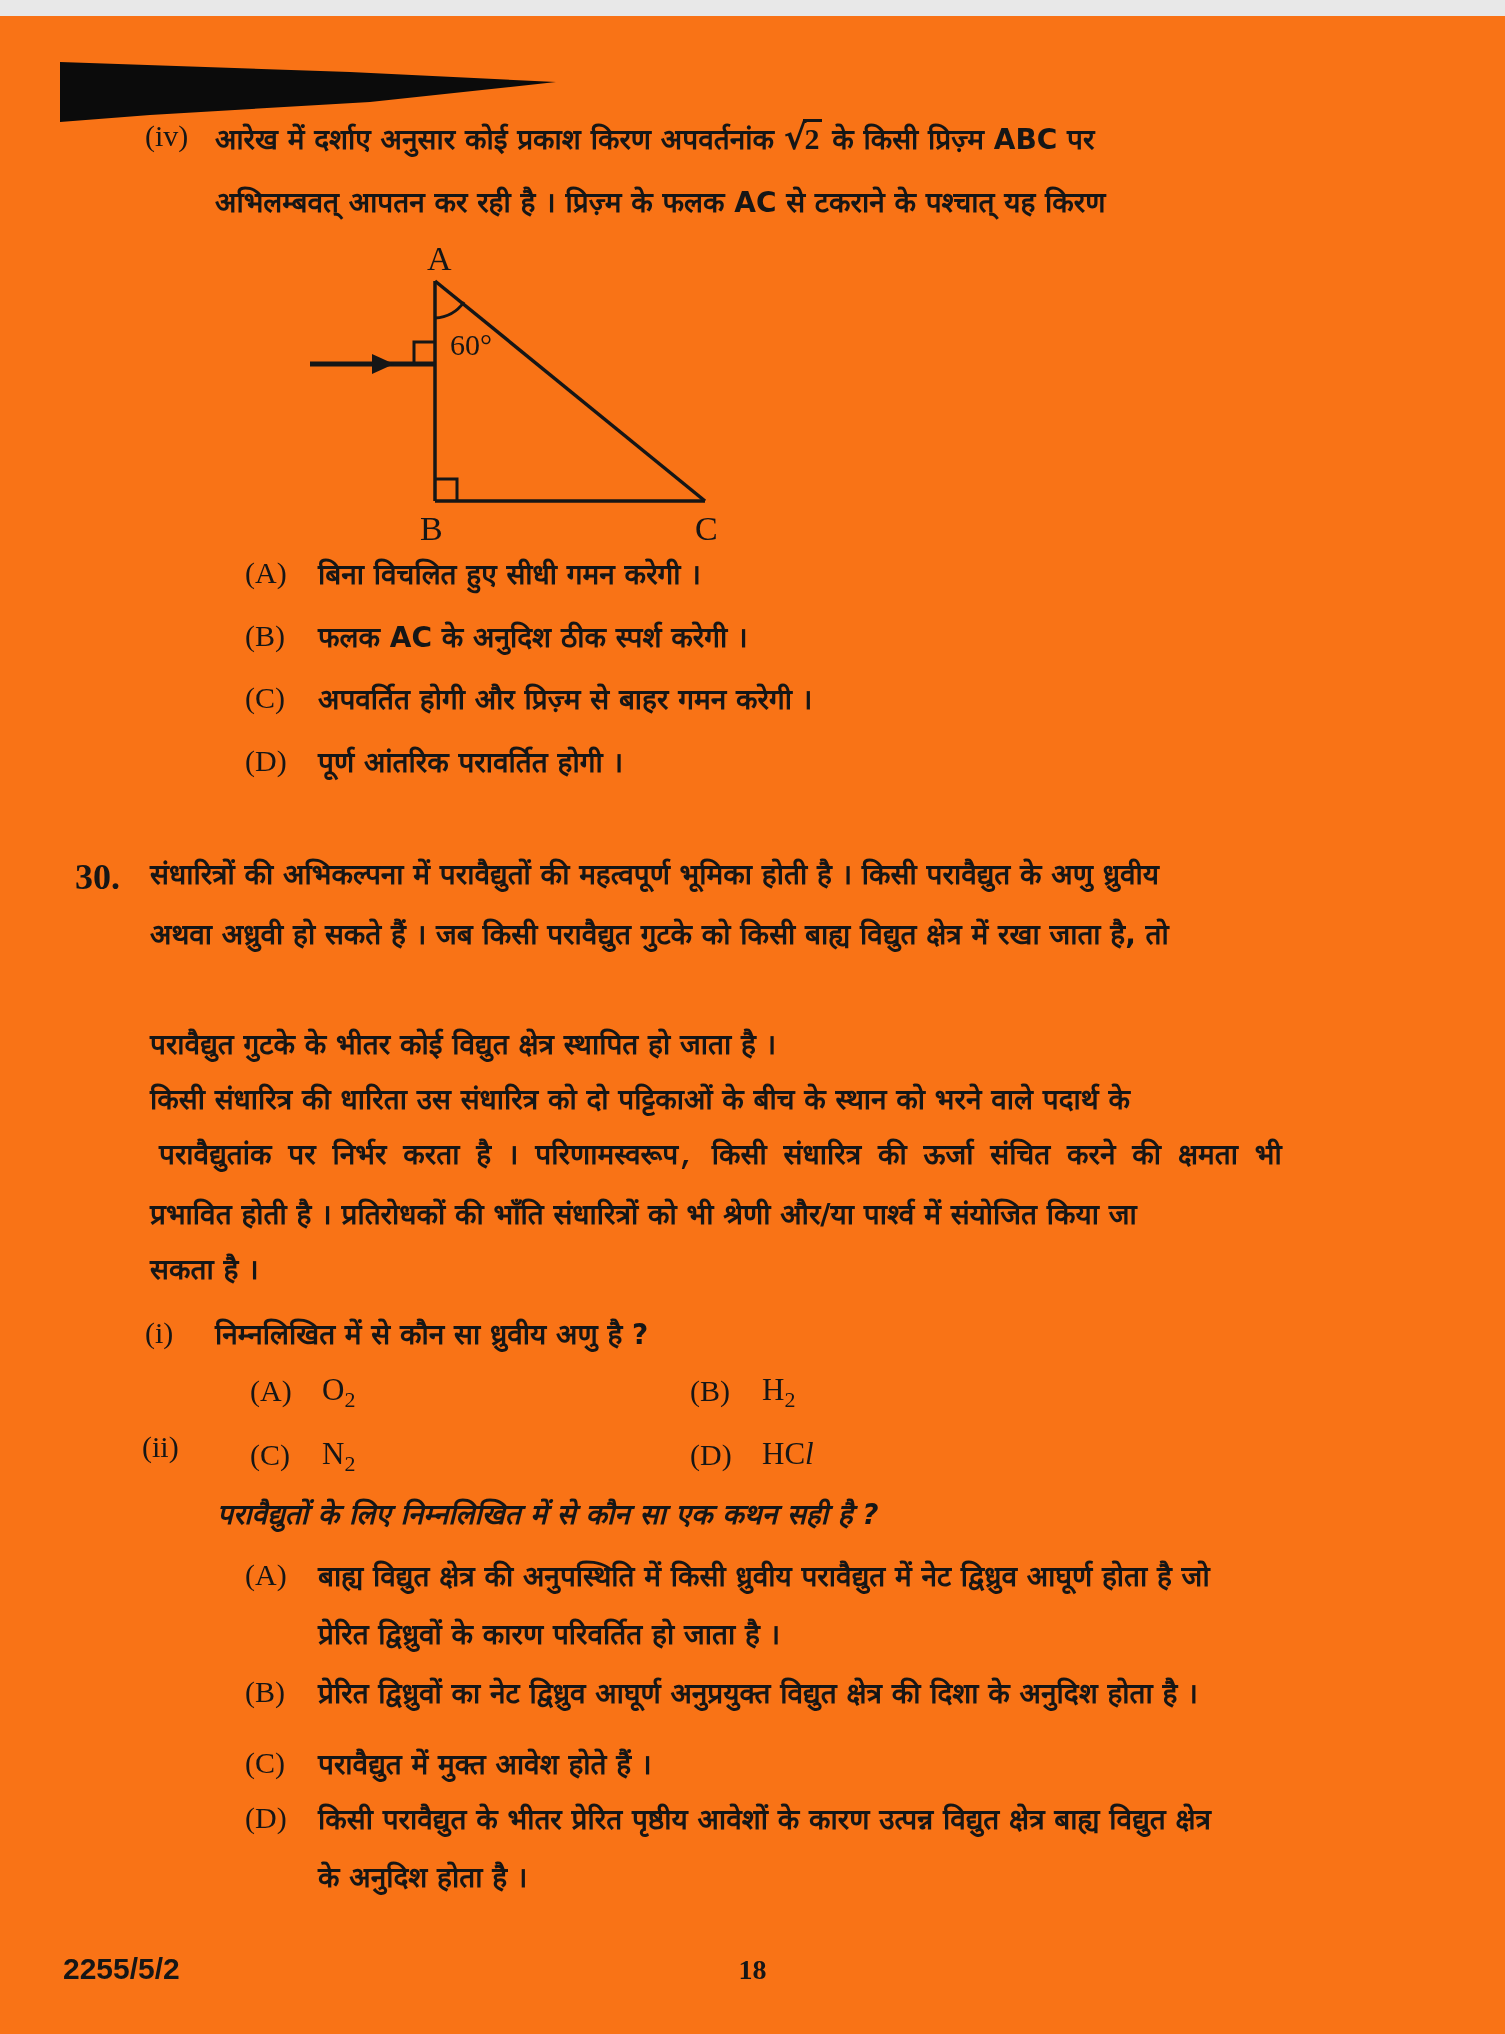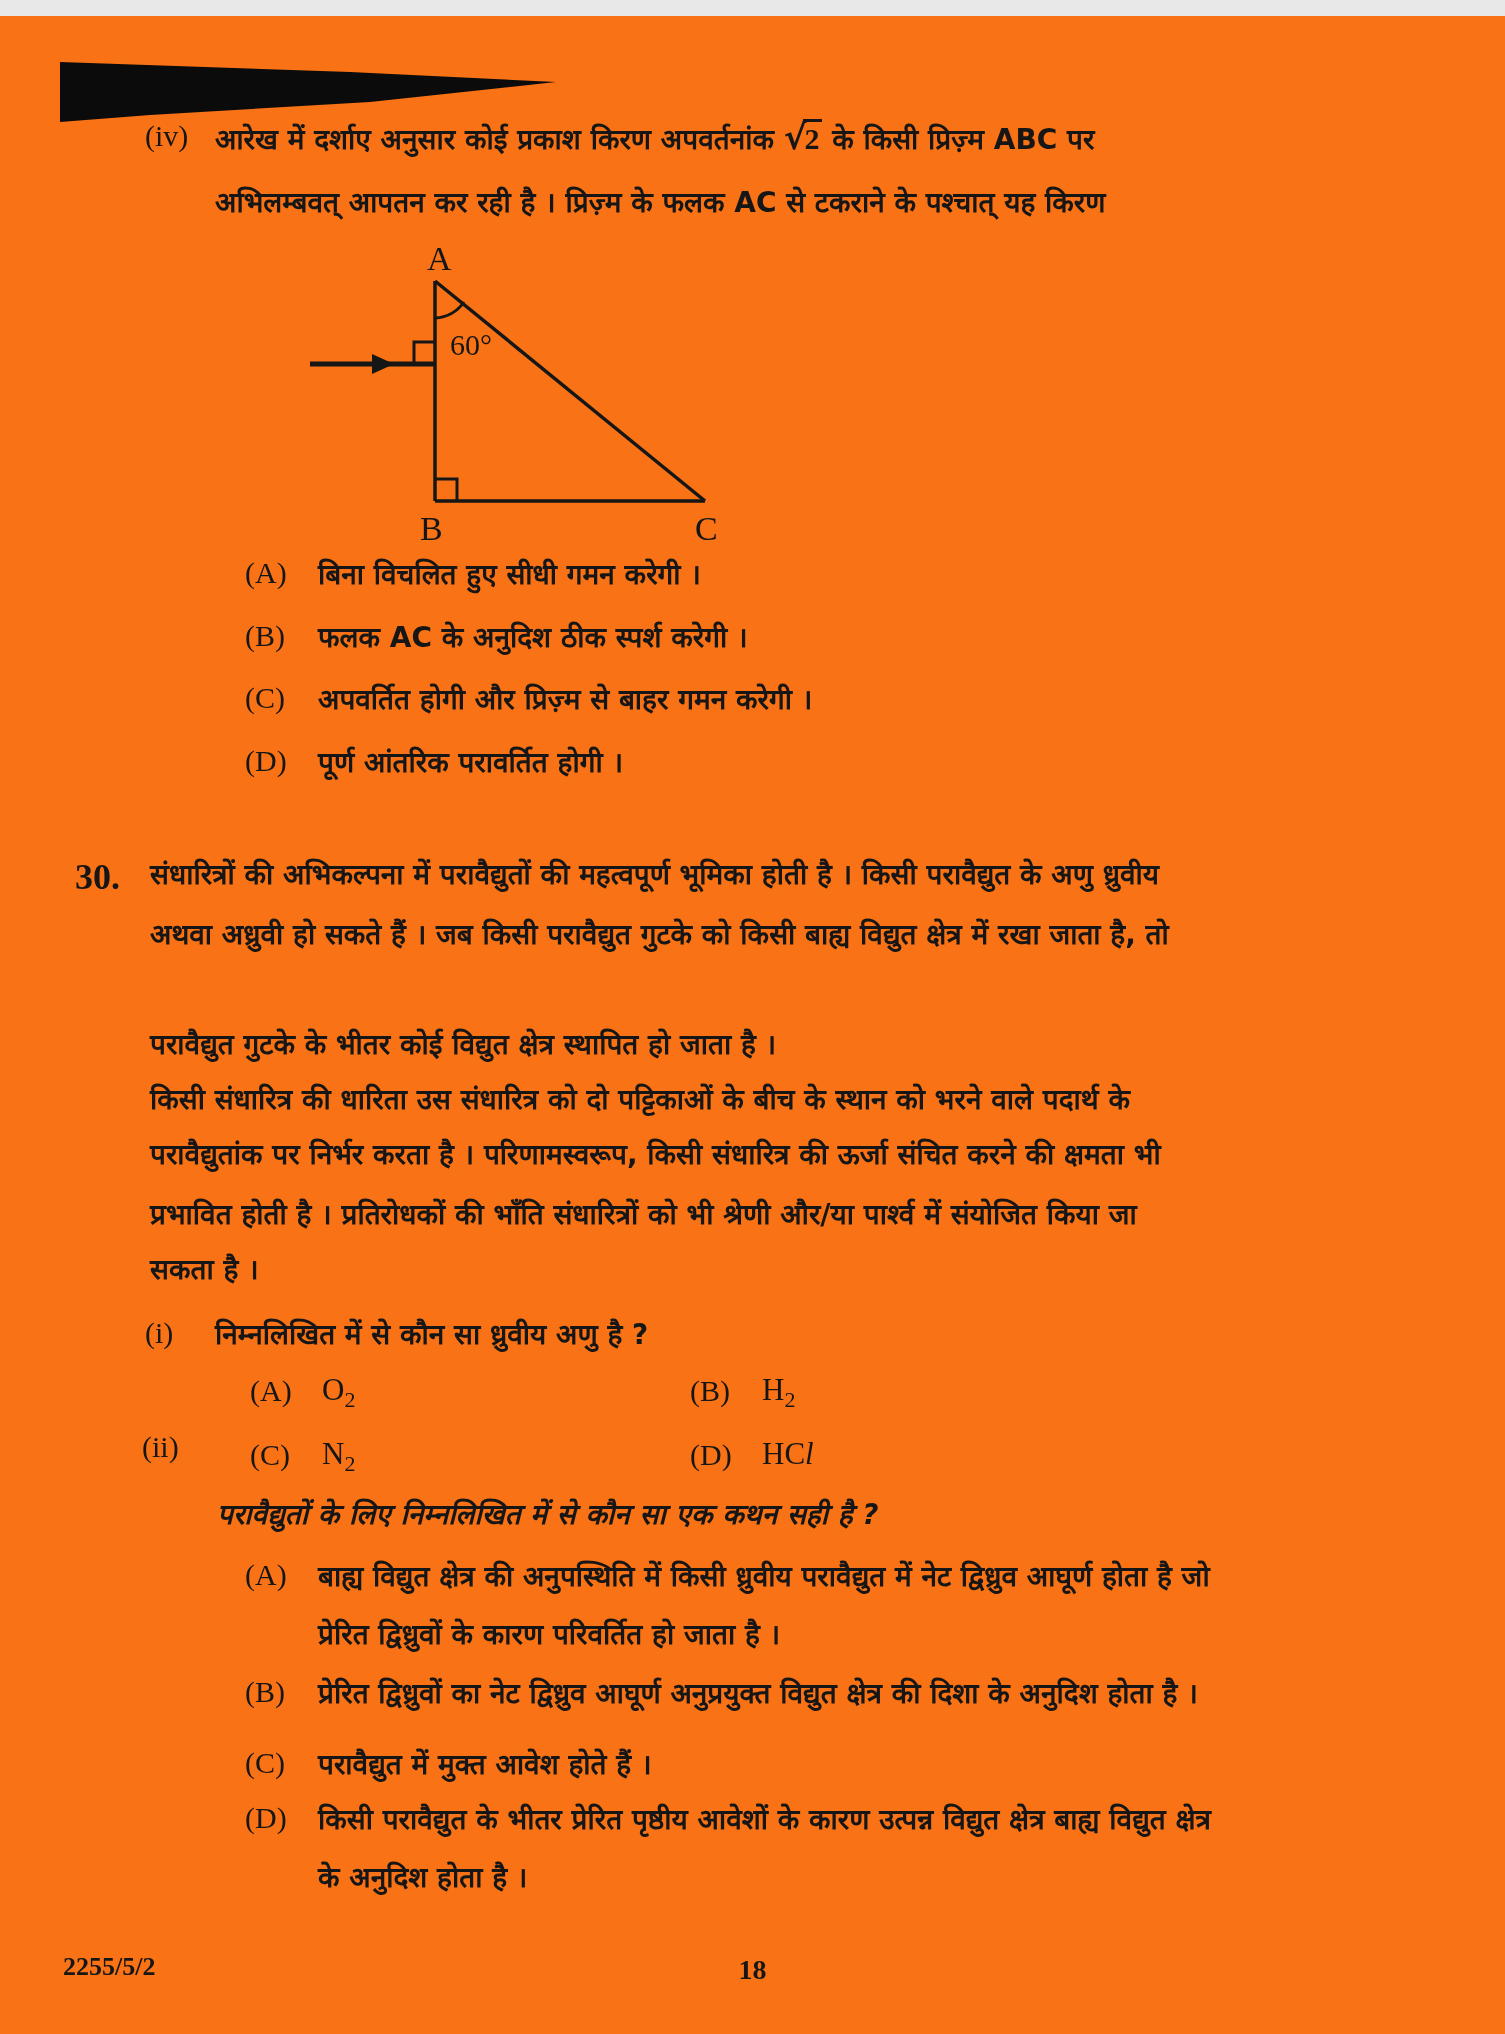--- a/index.html
+++ b/index.html
@@ -17,21 +17,21 @@
   .serif{font-family:"Liberation Serif","DejaVu Serif",serif;}
   .sublabel{font-family:"Liberation Serif","DejaVu Serif",serif;font-size:30px;}
   .optlabel{font-family:"Liberation Serif","DejaVu Serif",serif;font-size:30px;}
   .qnum{font-family:"Liberation Serif","DejaVu Serif",serif;font-size:36px;font-weight:700;}
   .formula{font-family:"Liberation Serif","DejaVu Serif",serif;font-size:31px;}
   .formula sub{font-size:22px;}
   .formula i{font-style:italic;}
   .sqrt-wrap{display:inline-block;}
   .sqrt-sign{font-size:34px;font-weight:600;}
   .sqrt-rad{border-top:3px solid #161616;padding:0 3px 0 1px;margin-left:-3px;}
-  .footer-code{font-family:Liberation Serif, serif;font-size:26px;font-weight:700;}
+  .footer-code{font-family:Liberation Sans, sans-serif;font-size:30px;font-weight:700;}
   .footer-page{font-family:"Liberation Serif","DejaVu Serif",serif;font-size:28px;font-weight:700;}
   svg text{fill:#161616;}
   .diag-line{stroke:#161616;stroke-width:3.5;fill:none;}
   .diag-thin{stroke:#161616;stroke-width:3;fill:none;}
 </style>
 </head>
 <body>
 
 <div class="page">
 
@@ -72,21 +72,21 @@
   <div class="abs dev" style="left:318px;top:663px;">अपवर्तित होगी और प्रिज़्म से बाहर गमन करेगी ।</div>
   <div class="abs optlabel" style="left:245px;top:728px;">(D)</div>
   <div class="abs dev" style="left:318px;top:726px;">पूर्ण आंतरिक परावर्तित होगी ।</div>
 
   <div class="abs qnum" style="left:75px;top:840px;">30.</div>
   <div class="abs dev" style="left:150px;top:838px;">संधारित्रों की अभिकल्पना में परावैद्युतों की महत्वपूर्ण भूमिका होती है । किसी परावैद्युत के अणु ध्रुवीय</div>
   <div class="abs dev" style="left:150px;top:898px;">अथवा अध्रुवी हो सकते हैं । जब किसी परावैद्युत गुटके को किसी बाह्य विद्युत क्षेत्र में रखा जाता है, तो</div>
   <div class="abs dev" style="left:150px;top:1008px;">परावैद्युत गुटके के भीतर कोई विद्युत क्षेत्र स्थापित हो जाता है ।</div>
 
   <div class="abs dev" style="left:150px;top:1063px;">किसी संधारित्र की धारिता उस संधारित्र को दो पट्टिकाओं के बीच के स्थान को भरने वाले पदार्थ के</div>
-  <div class="abs dev" style="left:150px;top:1118px;">परावैद्युतांक पर निर्भर करता है । परिणामस्वरूप, किसी संधारित्र की ऊर्जा संचित करने की क्षमता भी</div>
+  <div class="abs dev" style="left:159px;top:1118px;font-family:Liberation Mono, monospace;">परावैद्युतांक पर निर्भर करता है । परिणामस्वरूप, किसी संधारित्र की ऊर्जा संचित करने की क्षमता भी</div>
   <div class="abs dev" style="left:150px;top:1178px;">प्रभावित होती है । प्रतिरोधकों की भाँति संधारित्रों को भी श्रेणी और/या पार्श्व में संयोजित किया जा</div>
   <div class="abs dev" style="left:150px;top:1233px;">सकता है ।</div>
 
   <div class="abs sublabel" style="left:145px;top:1300px;">(i)</div>
   <div class="abs dev" style="left:215px;top:1298px;">निम्नलिखित में से कौन सा ध्रुवीय अणु है ?</div>
 
   <div class="abs optlabel" style="left:250px;top:1358px;">(A)</div>
   <div class="abs formula" style="left:322px;top:1356px;"><span>O</span><sub>2</sub></div>
   <div class="abs optlabel" style="left:690px;top:1358px;">(B)</div>
   <div class="abs formula" style="left:762px;top:1356px;"><span>H</span><sub>2</sub></div>

